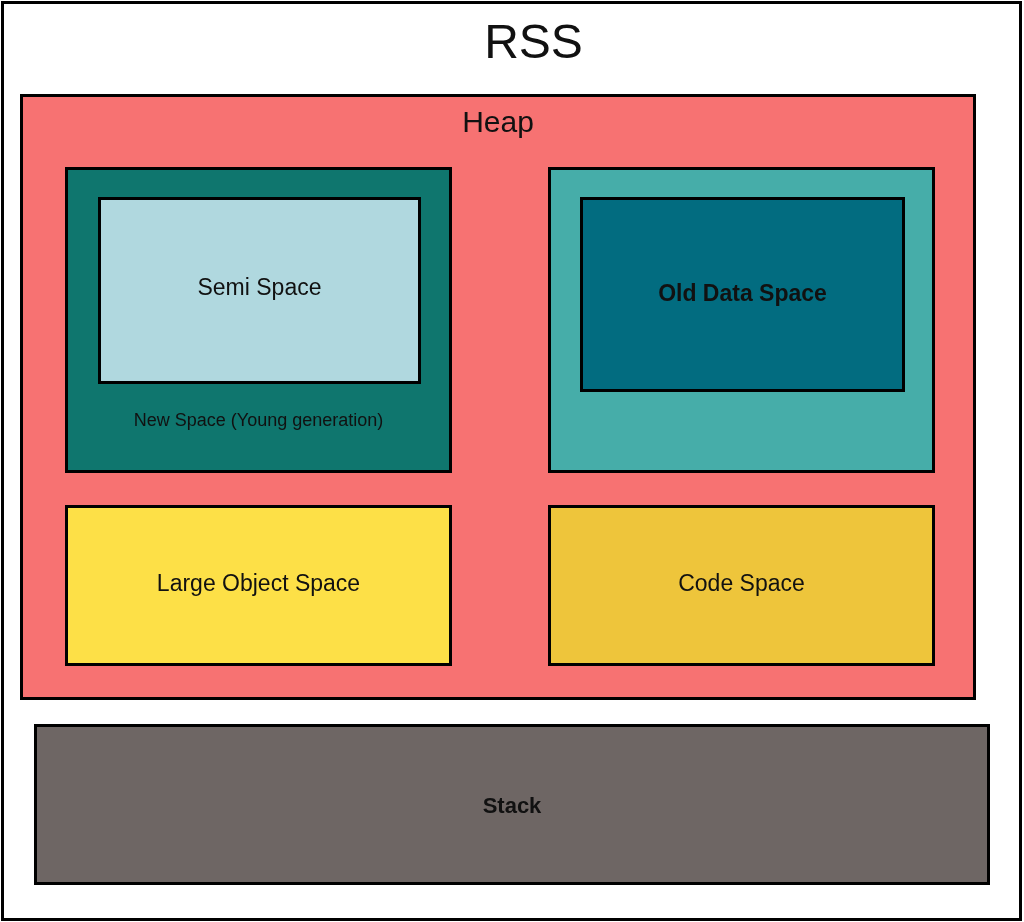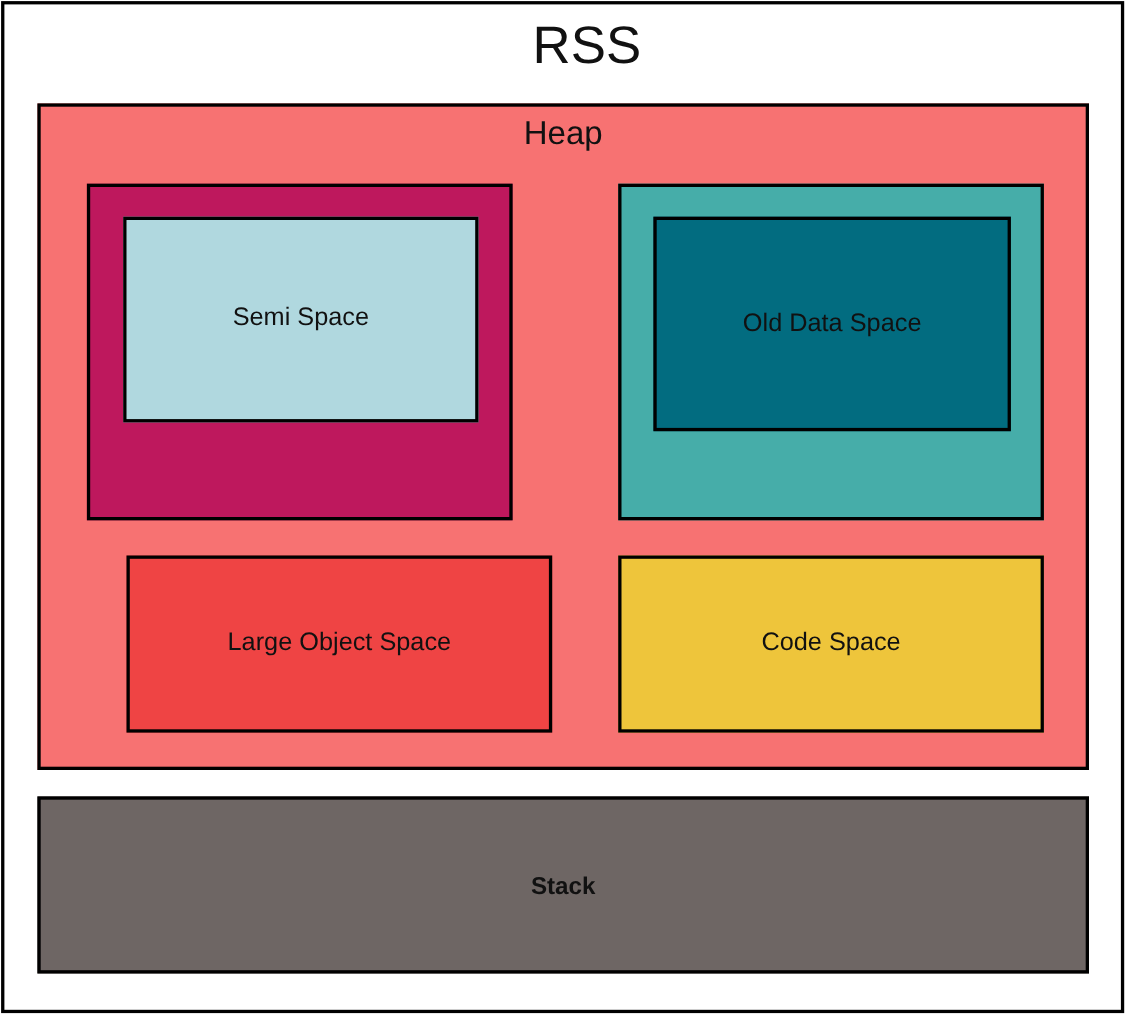--- a/index.html
+++ b/index.html
@@ -2,60 +2,61 @@
 <html><head>
 <meta charset="utf-8">
 <style>
   html, body { margin: 0; padding: 0; background: #ffffff; }
   body { width: 1024px; height: 922px; position: relative; overflow: hidden;
          font-family: "Liberation Sans", "DejaVu Sans", sans-serif; color: #111; }
   .box { position: absolute; box-sizing: border-box; border: 3px solid #000; }
   .lbl { position: absolute; left: 0; right: 0; text-align: center; color: #111; }
   #rss { left: 1px; top: 1px; width: 1021px; height: 920px; background: #fff; border-width: 3px; }
   #rss-title { top: 10px; font-size: 48px; padding-left: 44px; }
-  #heap { left: 34px; top: 94px; width: 956px; height: 606px; }
+  #heap { left: 20px; top: 94px; width: 956px; height: 606px; }
   #heap-title { top: 8px; font-size: 30px; }
   #new-space { left: 42px; top: 70px; width: 387px; height: 306px; }
   #semi-space { left: 30px; top: 27px; width: 323px; height: 187px; }
   #semi-label { top: 74px; font-size: 23px; }
   #new-label { top: 240px; font-size: 18px; }
   #old-space { left: 525px; top: 70px; width: 387px; height: 306px; }
   #old-data-space { left: 29px; top: 27px; width: 325px; height: 195px; }
-  #old-data-label { top: 80px; font-size: 23px; }
+  #old-data-label { top: 80px; font-size: 23px; font-weight: bold; }
   #old-label { top: 240px; font-size: 18px; }
   #los { left: 42px; top: 408px; width: 387px; height: 161px; }
   #los-label { top: 62px; font-size: 23px; }
   #code { left: 525px; top: 408px; width: 387px; height: 161px; padding-left: 24px; }
   #code-label { top: 62px; font-size: 23px; }
   #stack { left: 34px; top: 724px; width: 956px; height: 161px; font-weight: bold; }
   #stack-label { top: 66px; font-size: 22px; }
 </style>
 </head>
 <body>
 
 <div id="rss" class="box">
   <div id="rss-title" class="lbl">RSS</div>
 </div>
 
 <div id="heap" class="box" style="background:#f77272;">
   <div id="heap-title" class="lbl">Heap</div>
 
-  <div id="new-space" class="box" style="background:#be185d;">
+  <div id="new-space" class="box" style="background:#0f766e;">
     <div id="semi-space" class="box" style="background:#b0d8df;">
       <div id="semi-label" class="lbl">Semi Space</div>
     </div>
+    <div id="new-label" class="lbl">New Space (Young generation)</div>
   </div>
 
   <div id="old-space" class="box" style="background:#46ada9;">
     <div id="old-data-space" class="box" style="background:#026c80;">
       <div id="old-data-label" class="lbl">Old Data Space</div>
     </div>
   </div>
 
-  <div id="los" class="box" style="background:#ef4444;margin-left:36px;">
+  <div id="los" class="box" style="background:#fde047;">
     <div id="los-label" class="lbl">Large Object Space</div>
   </div>
 
   <div id="code" class="box" style="background:#eec53b;">
     <div id="code-label" class="lbl">Code Space</div>
   </div>
 </div>
 
 <div id="stack" class="box" style="background:#6e6664;">
   <div id="stack-label" class="lbl">Stack</div>

